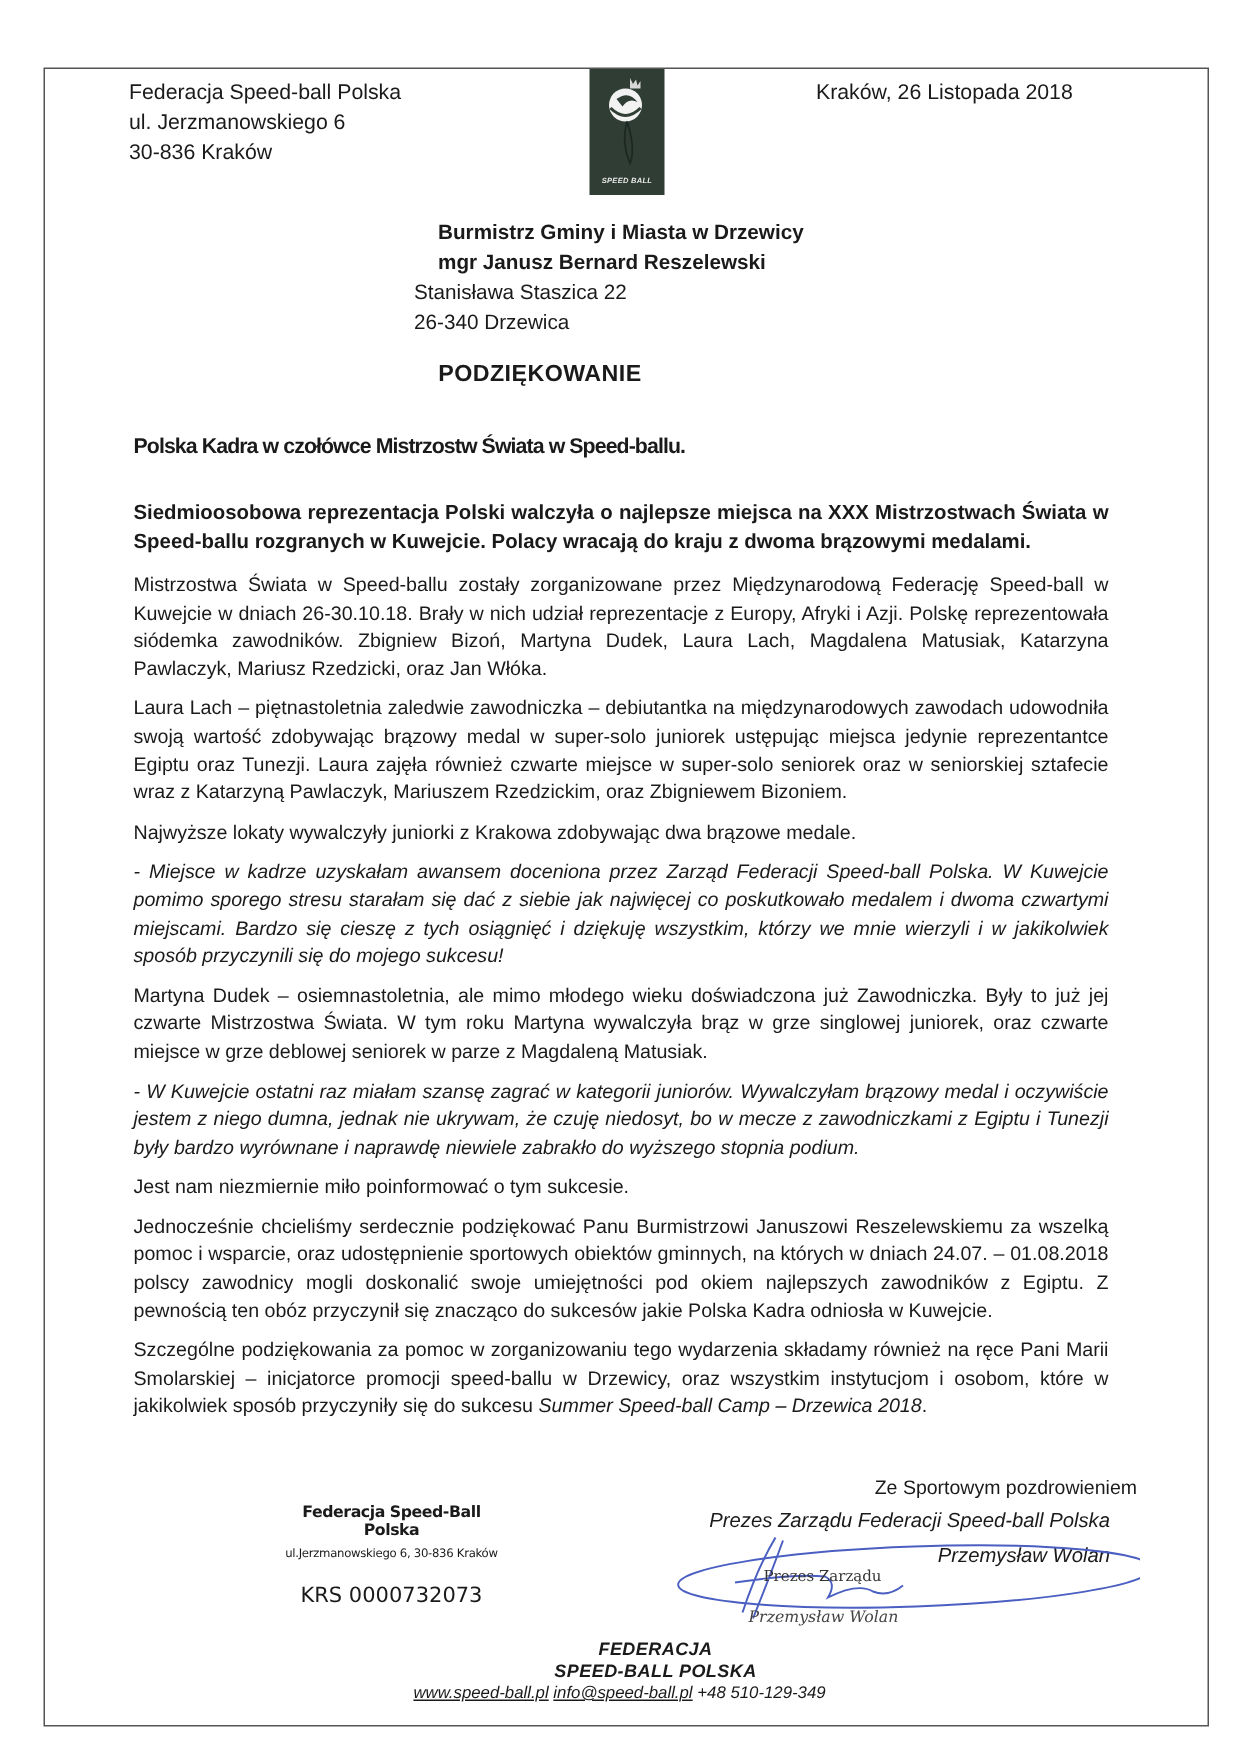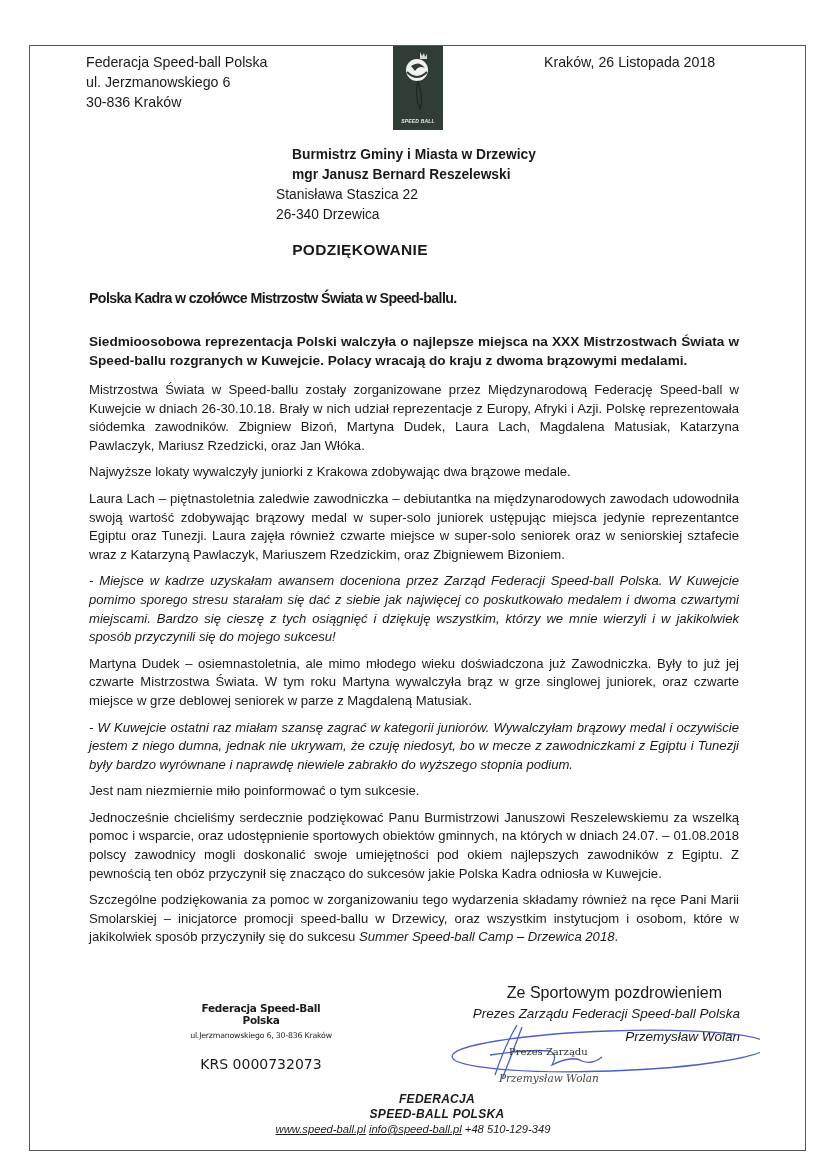--- a/index.html
+++ b/index.html
@@ -20,21 +20,21 @@
   .headline { left: 89px; top: 290px; font-weight: bold; font-size: 14.2px; letter-spacing: -0.6px; }
   .body { left: 89px; top: 332px; width: 650px; font-size: 13.1px; line-height: 18.6px; text-align: justify; }
   .body p { margin: 0 0 8px 0; }
   .body p.lead { font-weight: bold; font-size: 13.6px; line-height: 19px; margin-bottom: 11px; }
   .body p.quote { font-style: italic; }
   .body .it { font-style: italic; }
   .stamp { left: 186px; top: 1002px; width: 150px; text-align: center; font-family: "DejaVu Sans", sans-serif; }
   .stamp .s1 { font-weight: bold; font-size: 10.5px; letter-spacing: -0.3px; }
   .stamp .s2 { font-size: 7.8px; margin-top: 5px; letter-spacing: -0.2px; }
   .stamp .s3 { font-size: 14px; margin-top: 16px; }
-  .greeting { right: 104px; top: 984px; font-size: 16px; text-align: center; }
+  .greeting { right: 68px; top: 984px; font-size: 13px; text-align: center; }
   .sig-role { right: 86px; top: 1006px; font-size: 13.5px; font-style: italic; }
   .sig-name { right: 86px; top: 1029px; font-size: 13.5px; font-style: italic; }
   .sig-stamp-role { left: 509px; top: 1046px; font-family: "DejaVu Serif", serif; font-size: 10px; color: #333; }
   .sig-stamp-name { left: 499px; top: 1072px; font-family: "DejaVu Serif", serif; font-size: 10.5px; font-style: italic; color: #444; }
   .signature { left: 440px; top: 1015px; }
   .footer { left: 0; width: 826px; top: 1092px; text-align: center; font-style: italic; }
   .footer .f1, .footer .f2 { font-weight: bold; font-size: 12px; line-height: 15px; letter-spacing: 0.3px; padding-left: 48px; }
   .footer .f3 { font-size: 11.2px; margin-top: 1px; }
   .footer a { color: #1a1a1a; text-decoration: underline; }
 </style>
@@ -69,22 +69,22 @@
   <div>26-340 Drzewica</div>
 </div>
 
 <div class="abs title">PODZIĘKOWANIE</div>
 
 <div class="abs headline">Polska Kadra w czołówce Mistrzostw Świata w Speed-ballu.</div>
 
 <div class="abs body">
   <p class="lead">Siedmioosobowa reprezentacja Polski walczyła o najlepsze miejsca na XXX Mistrzostwach Świata w Speed-ballu rozgranych w Kuwejcie. Polacy wracają do kraju z dwoma brązowymi medalami.</p>
   <p>Mistrzostwa Świata w Speed-ballu zostały zorganizowane przez Międzynarodową Federację Speed-ball w Kuwejcie w dniach 26-30.10.18. Brały w nich udział reprezentacje z Europy, Afryki i Azji. Polskę reprezentowała siódemka zawodników. Zbigniew Bizoń, Martyna Dudek, Laura Lach, Magdalena Matusiak, Katarzyna Pawlaczyk, Mariusz Rzedzicki, oraz Jan Włóka.</p>
+  <p>Laura Lach – piętnastoletnia zaledwie zawodniczka – debiutantka na międzynarodowych zawodach udowodniła swoją wartość zdobywając brązowy medal w super-solo juniorek ustępując miejsca jedynie reprezentantce Egiptu oraz Tunezji. Laura zajęła również czwarte miejsce w super-solo seniorek oraz w seniorskiej sztafecie wraz z Katarzyną Pawlaczyk, Mariuszem Rzedzickim, oraz Zbigniewem Bizoniem.</p>
   <p>Najwyższe lokaty wywalczyły juniorki z Krakowa zdobywając dwa brązowe medale.</p>
-  <p>Laura Lach – piętnastoletnia zaledwie zawodniczka – debiutantka na międzynarodowych zawodach udowodniła swoją wartość zdobywając brązowy medal w super-solo juniorek ustępując miejsca jedynie reprezentantce Egiptu oraz Tunezji. Laura zajęła również czwarte miejsce w super-solo seniorek oraz w seniorskiej sztafecie wraz z Katarzyną Pawlaczyk, Mariuszem Rzedzickim, oraz Zbigniewem Bizoniem.</p>
   <p class="quote">- Miejsce w kadrze uzyskałam awansem doceniona przez Zarząd Federacji Speed-ball Polska. W Kuwejcie pomimo sporego stresu starałam się dać z siebie jak najwięcej co poskutkowało medalem i dwoma czwartymi miejscami. Bardzo się cieszę z tych osiągnięć i dziękuję wszystkim, którzy we mnie wierzyli i w jakikolwiek sposób przyczynili się do mojego sukcesu!</p>
   <p>Martyna Dudek – osiemnastoletnia, ale mimo młodego wieku doświadczona już Zawodniczka. Były to już jej czwarte Mistrzostwa Świata. W tym roku Martyna wywalczyła brąz w grze singlowej juniorek, oraz czwarte miejsce w grze deblowej seniorek w parze z Magdaleną Matusiak.</p>
   <p class="quote">- W Kuwejcie ostatni raz miałam szansę zagrać w kategorii juniorów. Wywalczyłam brązowy medal i oczywiście jestem z niego dumna, jednak  nie ukrywam, że czuję niedosyt, bo w mecze z zawodniczkami z Egiptu i Tunezji były bardzo wyrównane i naprawdę niewiele zabrakło do wyższego stopnia podium.</p>
   <p>Jest nam niezmiernie miło poinformować o tym sukcesie.</p>
   <p>Jednocześnie chcieliśmy serdecznie podziękować Panu Burmistrzowi Januszowi Reszelewskiemu za wszelką pomoc i wsparcie, oraz udostępnienie sportowych obiektów gminnych, na których w dniach 24.07. – 01.08.2018 polscy zawodnicy mogli doskonalić swoje umiejętności pod okiem najlepszych zawodników z Egiptu. Z pewnością ten obóz przyczynił się znacząco do sukcesów jakie Polska Kadra odniosła w Kuwejcie.</p>
   <p><span>Szczególne podziękowania za pomoc w zorganizowaniu tego wydarzenia składamy również na ręce Pani Marii Smolarskiej – inicjatorce promocji speed-ballu w Drzewicy, oraz wszystkim instytucjom i osobom, które w jakikolwiek sposób przyczyniły się do sukcesu </span><span class="it">Summer Speed-ball Camp – Drzewica 2018</span><span>.</span></p>
 </div>
 
 <div class="abs stamp">
   <div class="s1">Federacja Speed-Ball Polska</div>

